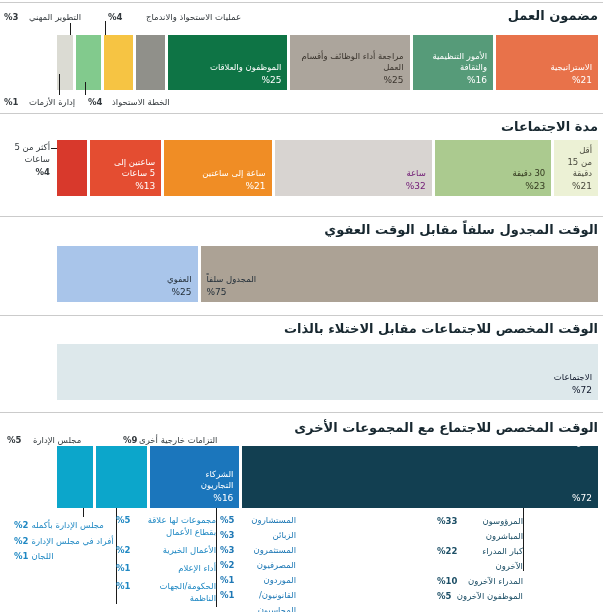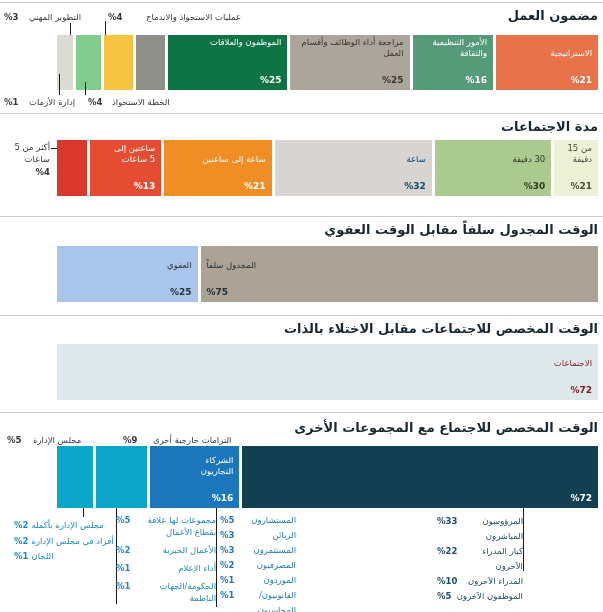--- a/index.html
+++ b/index.html
@@ -5,21 +5,21 @@
   html,body{margin:0;padding:0;background:#fff;}
   .page{position:relative;width:603px;height:612px;background:#ffffff;direction:rtl;
         font-family:"DejaVu Sans",sans-serif;color:#222;overflow:hidden;}
   .rule{position:absolute;left:0;right:0;height:1px;background:#cbcbcb;}
   .title{position:absolute;right:5px;margin:0;font-size:13px;font-weight:bold;color:#182830;white-space:nowrap;}
   .bar{position:absolute;right:5px;width:541px;display:flex;gap:3px;}
   .seg{flex:1 1 0;display:flex;flex-direction:column;justify-content:flex-end;align-items:flex-start;
        padding:5px 6px;box-sizing:border-box;overflow:hidden;}
   .seg.end{align-items:flex-end;text-align:left;}
   .seg .lbl{font-size:8.5px;line-height:1.32;white-space:nowrap;}
-  .seg .val{font-size:9px;font-weight:bold;margin-top:16px;direction:ltr;}
+  .seg .val{font-size:9px;font-weight:normal;margin-top:2px;direction:ltr;}
   .callout{position:absolute;font-size:8.5px;white-space:nowrap;color:#33393d;}
   .cv{font-weight:bold;direction:ltr;display:inline-block;}
   .vline{position:absolute;width:1px;background:#1b1b1b;}
   .hline{position:absolute;height:1px;background:#1b1b1b;}
   .outside{position:absolute;font-size:8.5px;color:#33393d;text-align:right;line-height:12px;}
   .outside .cv{display:block;margin-top:1px;}
   .legend{position:absolute;font-size:8.5px;}
   .lrow{display:flex;justify-content:space-between;gap:4px;line-height:15px;}
   .lrow .lval{direction:ltr;font-weight:bold;flex:none;}
   .legend.inline .lrow{justify-content:flex-end;flex-direction:row;gap:3px;line-height:15.5px;}
@@ -56,21 +56,21 @@
       <div class="seg" style="flex-grow: 16; background: rgb(86, 155, 121); color: rgb(255, 255, 255);">
         <div class="lbl">الأمور التنظيمية</div>
         <div class="lbl">والثقافة</div>
         <div class="val">%16</div>
       </div>
       <div class="seg" style="flex-grow: 25; background: rgb(172, 165, 156); color: rgb(59, 53, 46);">
         <div class="lbl">مراجعة أداء الوظائف وأقسام</div>
         <div class="lbl">العمل</div>
         <div class="val">%25</div>
       </div>
-      <div class="seg" style="flex-grow: 25; background: rgb(14, 116, 69); color: rgb(255, 255, 255); gap: 11px;">
+      <div class="seg" style="flex-grow: 25; background: rgb(14, 116, 69); color: rgb(255, 255, 255);">
         <div class="lbl">الموظفون والعلاقات</div>
         <div class="val">%25</div>
       </div>
       <div class="seg" style="flex-grow: 4; background: rgb(144, 144, 138);"></div>
       <div class="seg" style="flex-grow: 4; background: rgb(246, 196, 67);"></div>
       <div class="seg" style="flex-grow: 3; background: rgb(130, 202, 141);"></div>
       <div class="seg" style="flex-grow: 1; background: rgb(219, 219, 211);"></div>
     </div>
   <div class="vline" style="left:59px;top:74px;height:21px"></div>
   <div class="vline" style="left:85px;top:82px;height:13px"></div>
@@ -88,23 +88,23 @@
   <div class="hline" style="left:51px;top:148px;width:7px"></div>
   <div class="bar" style="top:140px;height:56px">
       <div class="seg" style="flex-grow: 7; background: rgb(236, 241, 213); color: rgb(74, 74, 62);">
         <div class="lbl">أقل</div>
         <div class="lbl">من 15</div>
         <div class="lbl">دقيقة</div>
         <div class="val">%21</div>
       </div>
       <div class="seg" style="flex-grow: 23; background: rgb(171, 202, 143); color: rgb(51, 57, 31);">
         <div class="lbl">30 دقيقة</div>
-        <div class="val">%30</div>
-      </div>
-      <div class="seg" style="flex-grow: 32; background: rgb(216, 212, 209); color: #0c4a6e;">
+        <div class="val">%23</div>
+      </div>
+      <div class="seg" style="flex-grow: 32; background: rgb(216, 212, 209); color: #701a75;">
         <div class="lbl">ساعة</div>
         <div class="val">%32</div>
       </div>
       <div class="seg" style="flex-grow: 21; background: rgb(240, 141, 37); color: rgb(255, 255, 255);">
         <div class="lbl">ساعة إلى ساعتين</div>
         <div class="val">%21</div>
       </div>
       <div class="seg" style="flex-grow: 13; background: rgb(228, 77, 49); color: rgb(255, 255, 255);">
         <div class="lbl">ساعتين إلى</div>
         <div class="lbl">5 ساعات</div>
@@ -120,31 +120,31 @@
         <div class="val">%75</div>
       </div>
       <div class="seg" style="flex-grow: 25; background: rgb(169, 197, 234); color: rgb(36, 48, 58); text-align: center;">
         <div class="lbl">العفوي</div>
         <div class="val">%25</div>
       </div>
     </div>
 
   <h2 class="title" style="top:321px">الوقت المخصص للاجتماعات مقابل الاختلاء بالذات</h2>
   <div class="bar" style="top:344px;height:56px">
-      <div class="seg" style="flex-grow: 72; background: rgb(221, 232, 235); color: #7f1d1d;">
+      <div class="seg" style="flex-grow: 72; background: rgb(221, 232, 235); color: #0f172a;">
         <div class="lbl">الاجتماعات</div>
         <div class="val">%72</div>
       </div>
     </div>
 
   <h2 class="title" style="top:420px">الوقت المخصص للاجتماع مع المجموعات الأخرى</h2>
   <span class="callout cv" style="left:7px;top:435px">%5</span>
   <span class="callout" style="left:33px;top:435px">مجلس الإدارة</span>
   <span class="callout cv" style="left:123px;top:435px">%9</span>
-  <span class="callout" style="left:153px;top:435px">التزامات خارجية أخرى</span>
+  <span class="callout" style="left:139px;top:435px">التزامات خارجية أخرى</span>
   <div class="vline" style="left:83px;top:446px;height:71px"></div>
   <div class="vline" style="left:116px;top:446px;height:158px"></div>
   <div class="bar" style="top:446px;height:62px">
       <div class="seg" style="flex-grow: 71; background: rgb(18, 63, 81); color: rgb(255, 255, 255); gap: 43px;">
         <div class="lbl">من داخل</div>
         <div class="lbl">المؤسسة</div>
         <div class="val">%72</div>
       </div>
       <div class="seg" style="flex-grow: 16; background: rgb(27, 118, 188); color: rgb(255, 255, 255);">
         <div class="lbl">الشركاء</div>

